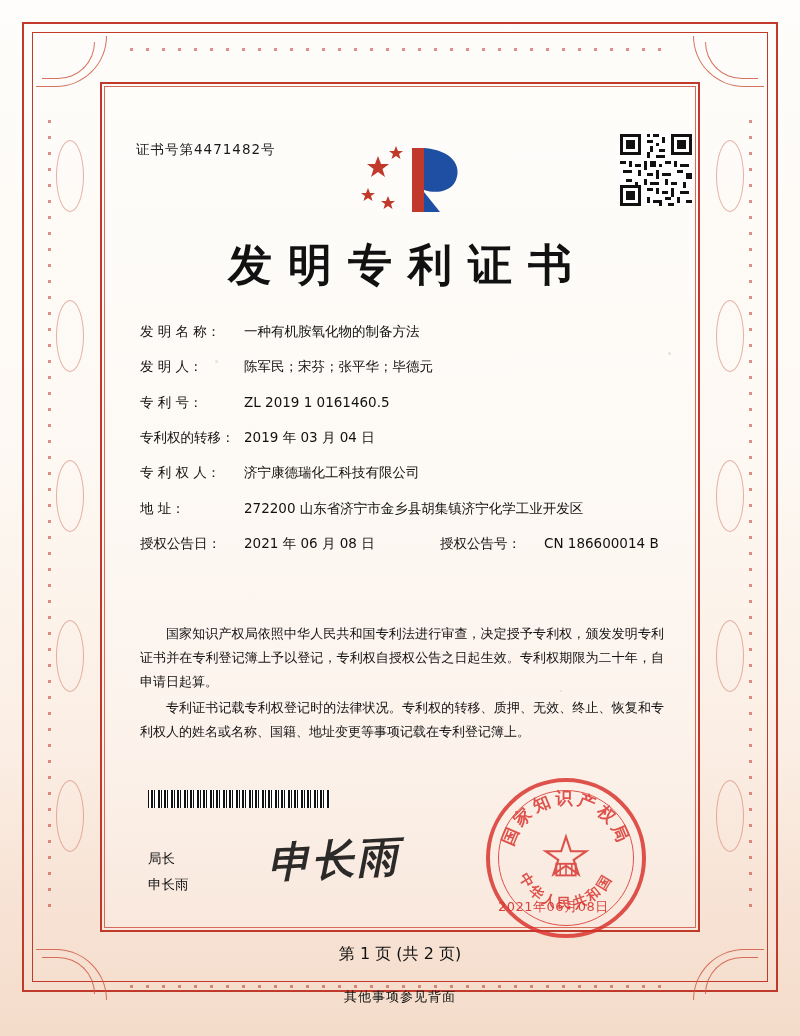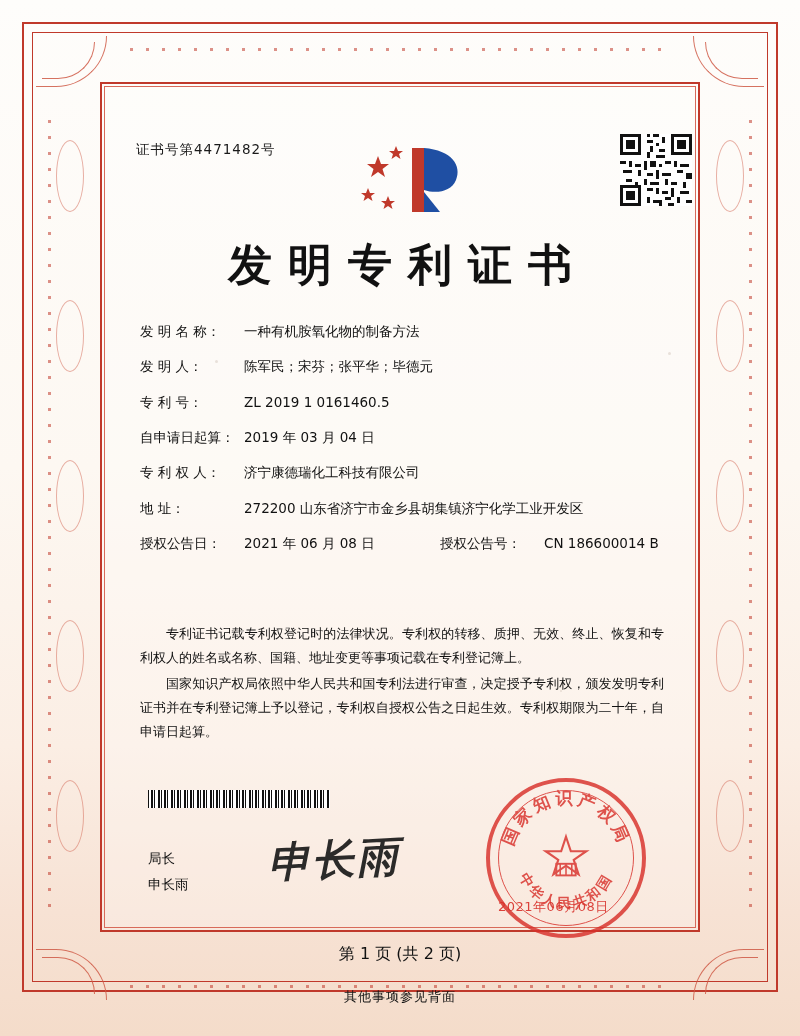--- a/index.html
+++ b/index.html
@@ -413,21 +413,21 @@
       <div class="lbl">发 明 人：</div>
       <div class="val">陈军民；宋芬；张平华；毕德元</div>
     </div>
 
     <div class="row">
       <div class="lbl">专 利 号：</div>
       <div class="val">ZL 2019 1 0161460.5</div>
     </div>
 
     <div class="row">
-      <div class="lbl">自申请日起算：</div>
+      <div class="lbl">专利权的转移：</div>
       <div class="val">2019 年 03 月 04 日</div>
     </div>
 
     <div class="row">
       <div class="lbl">专 利 权 人：</div>
       <div class="val">济宁康德瑞化工科技有限公司</div>
     </div>
 
     <div class="row">
       <div class="lbl">地 址：</div>
@@ -437,22 +437,22 @@
     <div class="row two">
       <div class="lbl">授权公告日：</div>
       <div class="val val-a">2021 年 06 月 08 日</div>
       <div class="lbl-b">授权公告号：</div>
       <div class="val">CN 186600014 B</div>
     </div>
 
   </div>
 
   <div class="paras">
+    <p>国家知识产权局依照中华人民共和国专利法进行审查，决定授予专利权，颁发发明专利证书并在专利登记簿上予以登记，专利权自授权公告之日起生效。专利权期限为二十年，自申请日起算。</p>
     <p>专利证书记载专利权登记时的法律状况。专利权的转移、质押、无效、终止、恢复和专利权人的姓名或名称、国籍、地址变更等事项记载在专利登记簿上。</p>
-    <p>国家知识产权局依照中华人民共和国专利法进行审查，决定授予专利权，颁发发明专利证书并在专利登记簿上予以登记，专利权自授权公告之日起生效。专利权期限为二十年，自申请日起算。</p>
   </div>
 
   <div class="barcode"></div>
 
   <div class="sig-label">
     <div>局长</div>
     <div>申长雨</div>
   </div>
   <div class="sig-script">申长雨</div>
 

